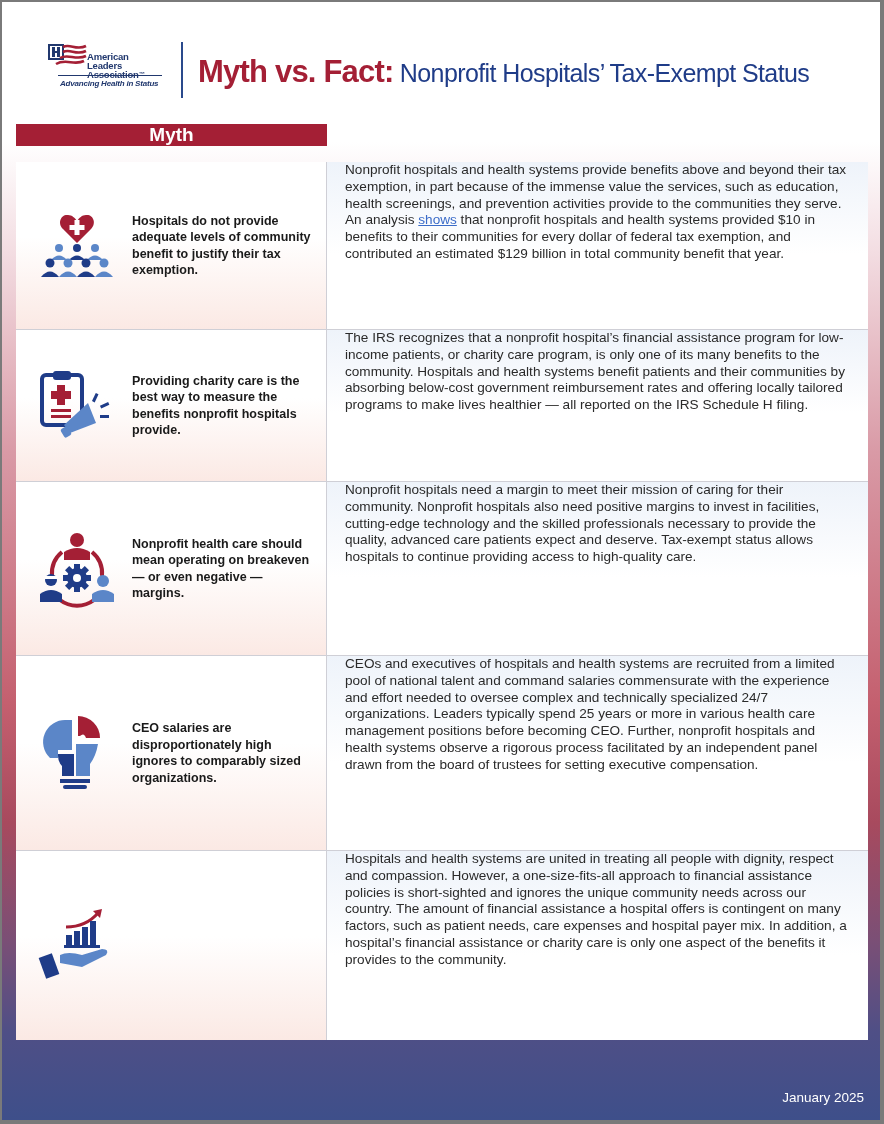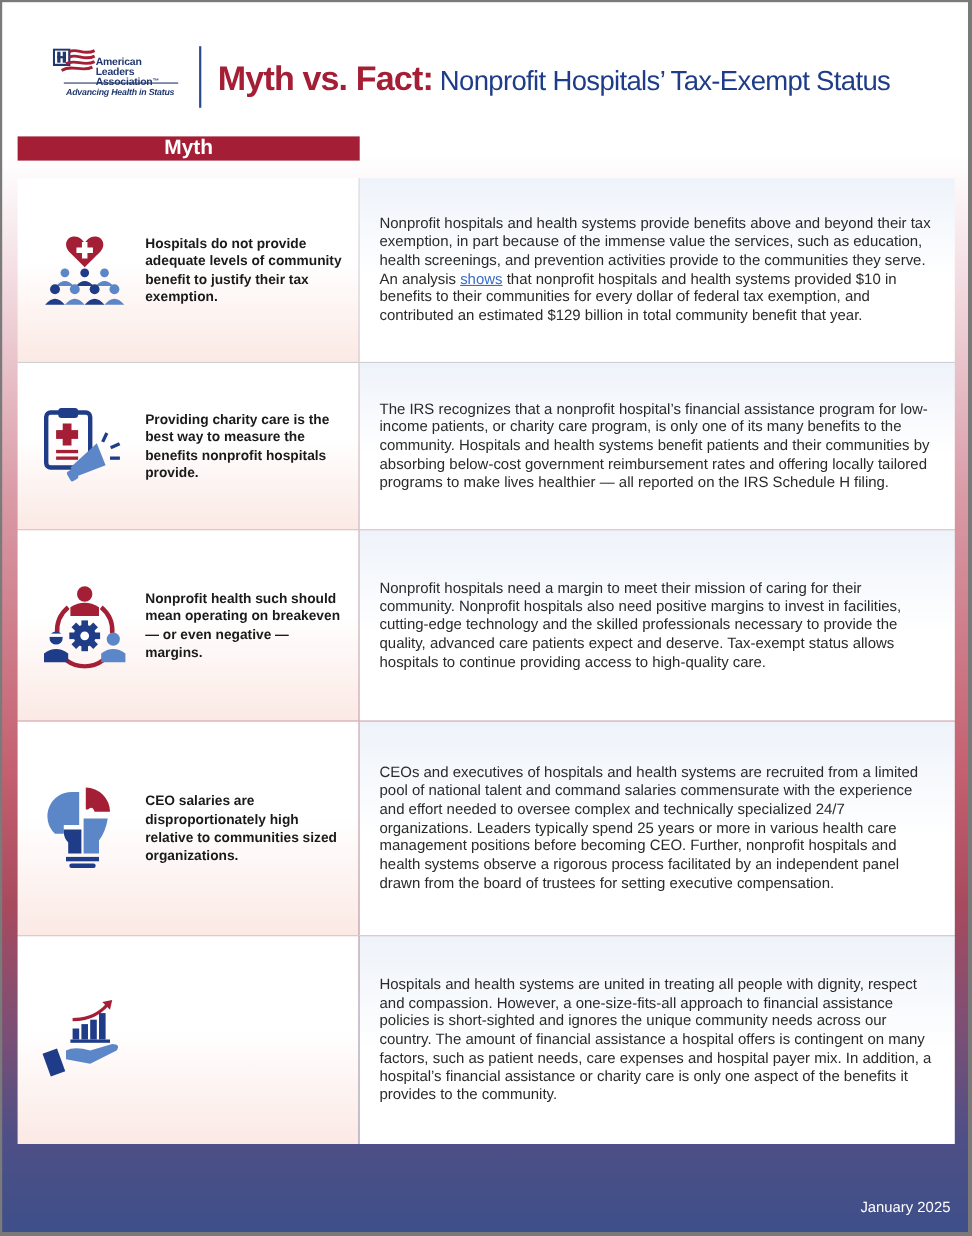--- a/index.html
+++ b/index.html
@@ -35,21 +35,21 @@
   .th-fact { flex: 1; background: #213c7e; color: #fff; font-weight: bold; font-size: 19px; display: flex; align-items: center; justify-content: center; }
   .row { display: flex; border-top: 1px solid #cfcfd6; }
   .myth-cell {
     width: 311px; display: flex; align-items: center; padding-left: 22px;
     background: linear-gradient(to bottom, #ffffff 0%, #ffffff 45%, #fbe9e4 100%);
     border-right: 1px solid #cfcfd6;
   }
   .myth-icon { width: 78px; height: 78px; flex-shrink: 0; }
   .myth-text { margin-left: 16px; font-size: 12.5px; font-weight: bold; color: #1a1a1a; line-height: 16.5px; width: 180px; }
   .fact-cell {
-    flex: 1; display: flex; align-items: center; padding: 0 18px 0 18px;
+    flex: 1; display: flex; padding: 0 18px 0 18px;
     background: linear-gradient(to bottom, #eef3fa 0%, #ffffff 55%, #ffffff 100%);
   }
   .fact-text { font-size: 13.6px; color: #2a2a2a; line-height: 16.8px; }
   .fact-text a { color: #3a6bc8; text-decoration: underline; }
 
   .footer-date { position: absolute; right: 16px; top: 1088px; color: #ffffff; font-size: 13.5px; }
 </style>
 </head>
 <body>
 
@@ -150,38 +150,38 @@
               <rect x="36" y="34" width="6" height="28" transform="rotate(45 39 48)"></rect>
               <rect x="36" y="34" width="6" height="28" transform="rotate(-45 39 48)"></rect>
             </g>
           <circle cx="39" cy="48" r="4" fill="#fff"></circle>
           <circle cx="13" cy="50" r="6" fill="#1f3c88"></circle>
             <rect x="7" y="46" width="12" height="3" fill="#fff"></rect>
           <path d="M2 72 L2 64 Q13 56 24 64 L24 72 Z" fill="#1f3c88"></path>
           <circle cx="65" cy="51" r="6" fill="#5b86c8"></circle>
           <path d="M54 72 L54 64 Q65 56 76 64 L76 72 Z" fill="#5b86c8"></path>
         </svg>
-        <div class="myth-text">Nonprofit health such should mean operating on breakeven — or even negative — margins.</div>
+        <div class="myth-text">Nonprofit health care should mean operating on breakeven — or even negative — margins.</div>
       </div>
       <div class="fact-cell">
         <div class="fact-text">Nonprofit hospitals need a margin to meet their mission of caring for their community. Nonprofit hospitals also need positive margins to invest in facilities, cutting-edge technology and the skilled professionals necessary to provide the quality, advanced care patients expect and deserve. Tax-exempt status allows hospitals to continue providing access to high-quality care.</div>
       </div>
     </div>
 
     <div class="row" style="height:195px;">
       <div class="myth-cell">
         <svg class="myth-icon" viewBox="0 0 78 78">
           <path d="M28 6 A22 22 0 0 0 12 44 L20 44 L20 36 L34 36 L34 6 Z" fill="#5b86c8"></path>
           <path d="M40 2 A22 22 0 0 1 62 24 L48 24 Q46 18 42 22 L40 22 Z" fill="#a41f35"></path>
           <path d="M20 40 L36 40 L36 62 L24 62 L24 52 Q20 48 20 42 Z" fill="#1f3c88"></path>
           <path d="M38 30 L60 30 Q58 42 52 50 L52 62 L38 62 Z" fill="#5b86c8"></path>
           <rect x="22" y="65" width="30" height="4" fill="#1f3c88"></rect>
           <rect x="25" y="71" width="24" height="4" rx="2" fill="#1f3c88"></rect>
         </svg>
-        <div class="myth-text">CEO salaries are disproportionately high relative to communities sized organizations.</div>
+        <div class="myth-text">CEO salaries are disproportionately high ignores to comparably sized organizations.</div>
       </div>
       <div class="fact-cell">
         <div class="fact-text">CEOs and executives of hospitals and health systems are recruited from a limited pool of national talent and command salaries commensurate with the experience and effort needed to oversee complex and technically specialized 24/7 organizations. Leaders typically spend 25 years or more in various health care management positions before becoming CEO. Further, nonprofit hospitals and health systems observe a rigorous process facilitated by an independent panel drawn from the board of trustees for setting executive compensation.</div>
       </div>
     </div>
 
     <div class="row" style="height:190px;">
       <div class="myth-cell">
         <svg class="myth-icon" viewBox="0 0 78 78">
           <path d="M28 20 Q48 20 60 6" stroke="#a41f35" stroke-width="3" fill="none"></path>

